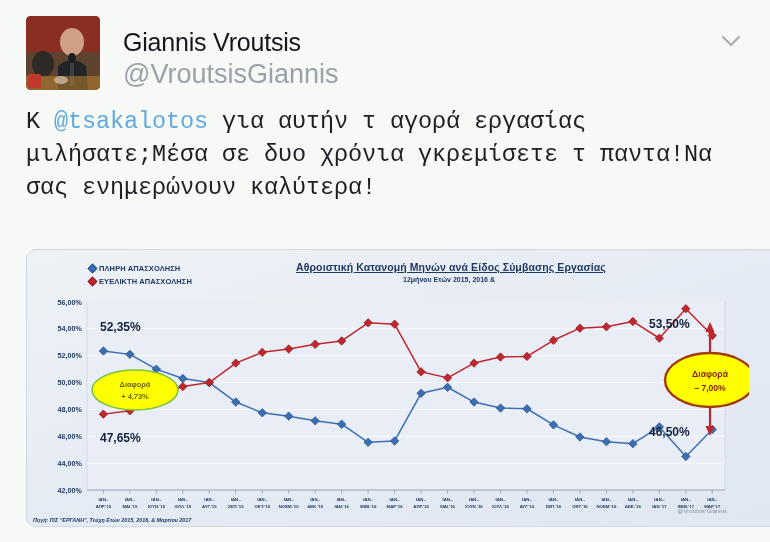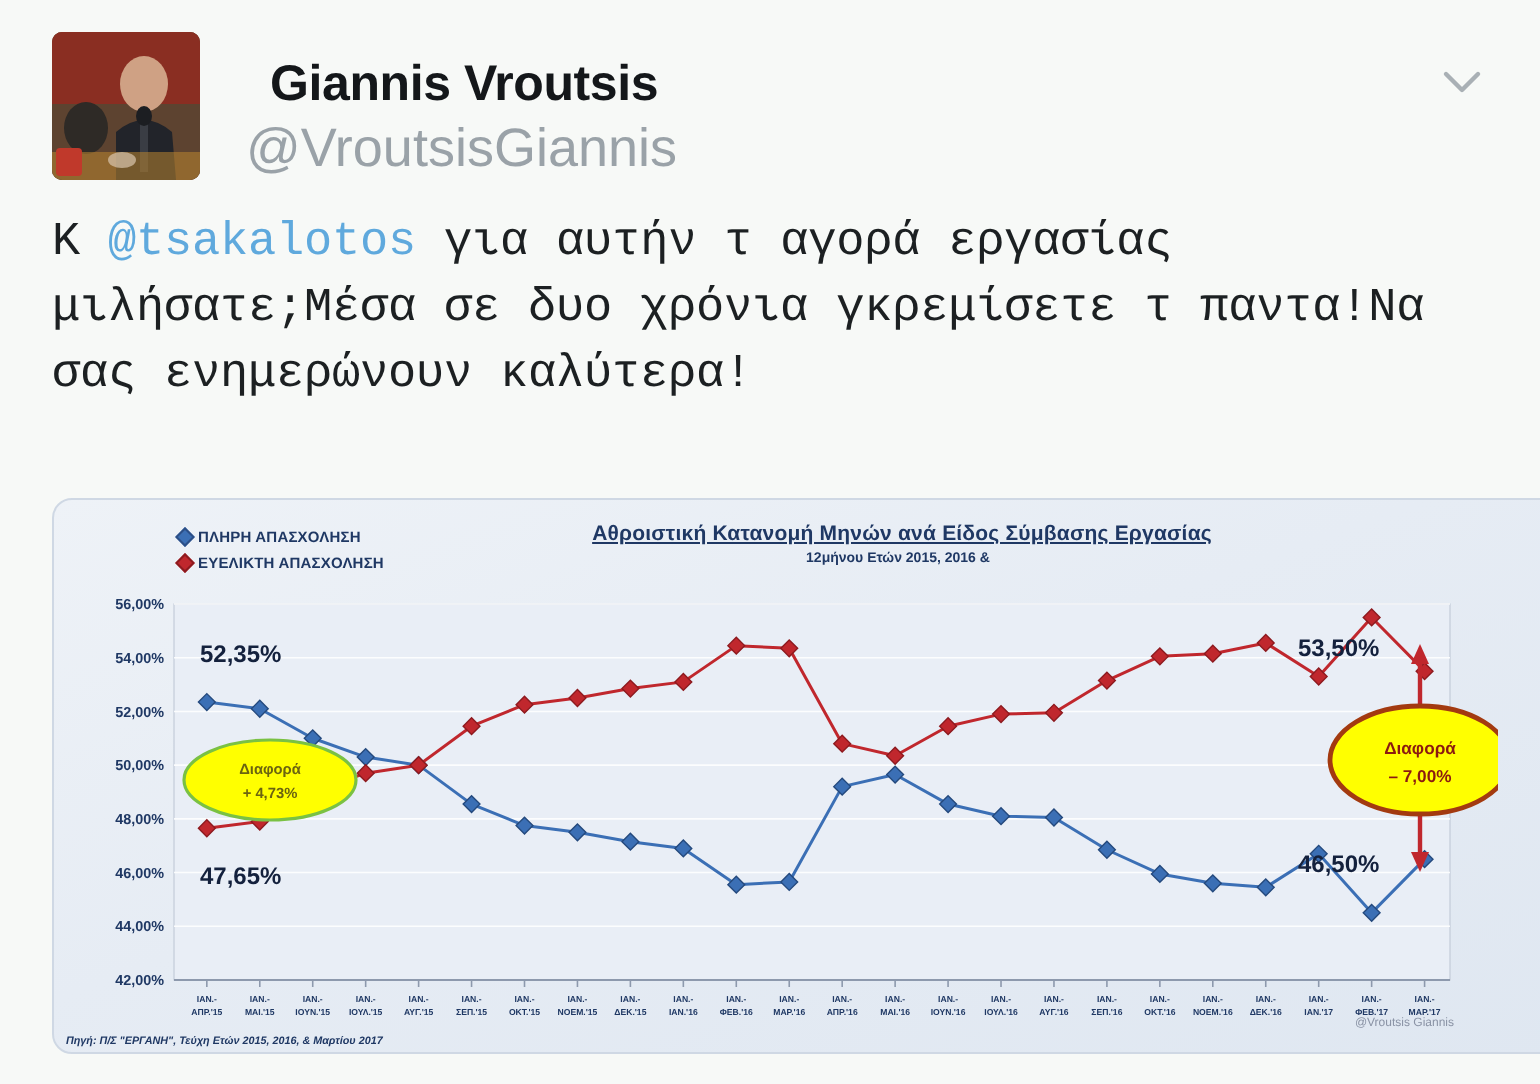--- a/index.html
+++ b/index.html
@@ -26,25 +26,24 @@
     flex: 0 0 74px;
     overflow: hidden;
     background: #6b4a35;
     position: relative;
   }
   .avatar svg { display: block; width: 100%; height: 100%; }
 
   .names { padding-left: 23px; padding-top: 12px; }
   .display-name {
     font-size: 25px;
-    font-weight: bold;
+    font-weight: normal;
     color: #14171a;
     letter-spacing: -0.2px;
     line-height: 1.15;
-    margin-left: 12px;
   }
   .handle {
     font-size: 27px;
     color: #9aa2a8;
     line-height: 1.25;
     margin-top: 1px;
   }
 
   .caret-btn {
     position: absolute;

